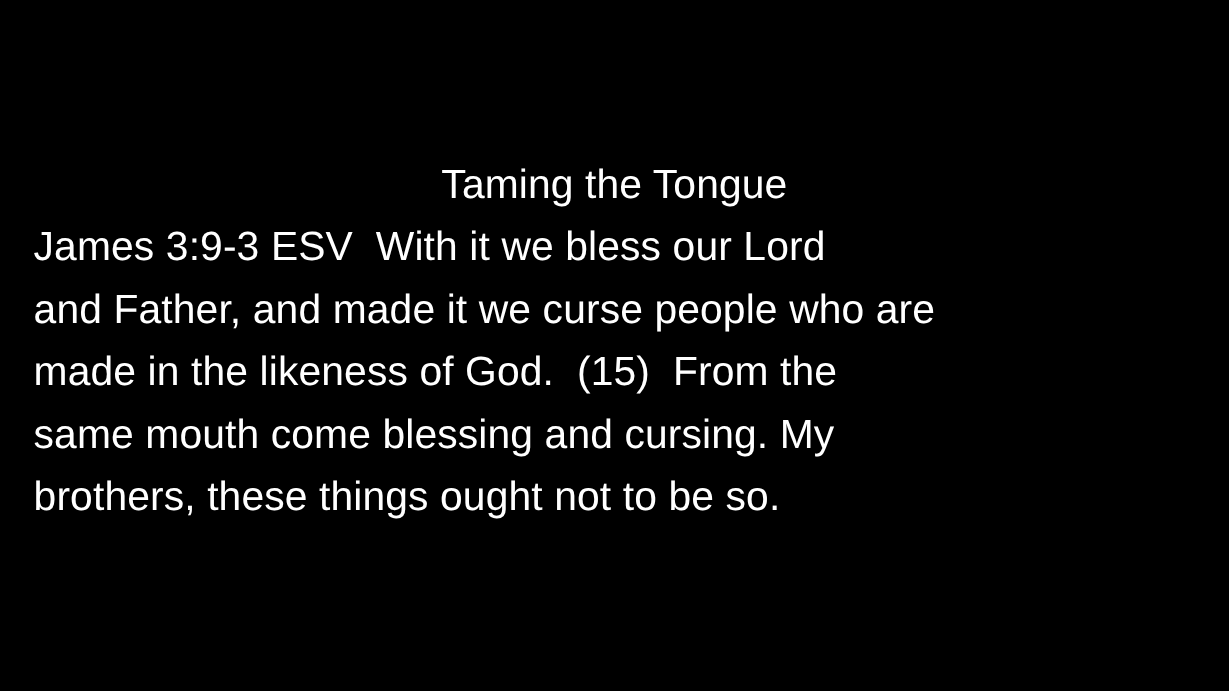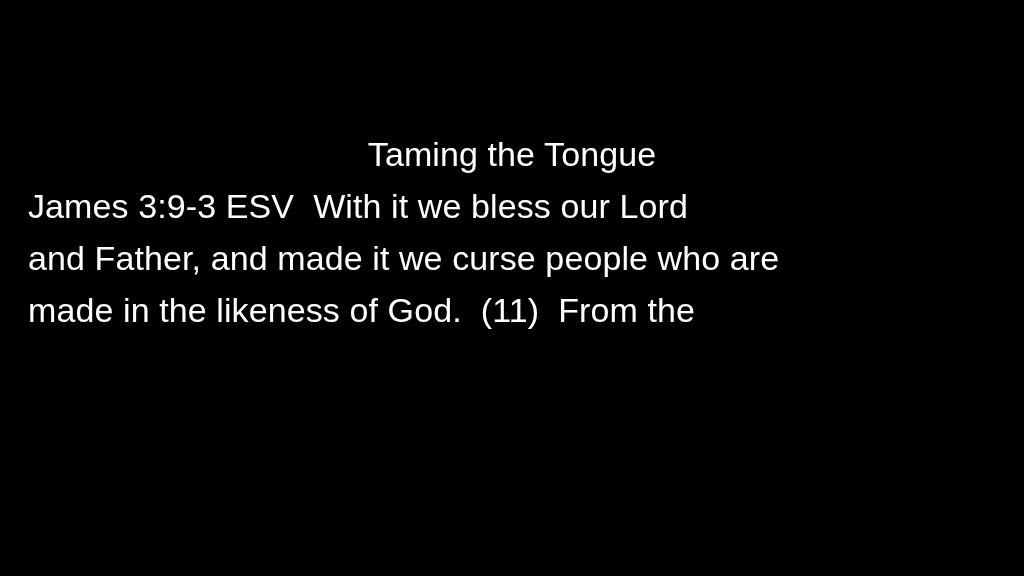--- a/index.html
+++ b/index.html
@@ -43,15 +43,17 @@
   }
 </style>
 </head>
 <body>
 
 <div class="slide">
   <div class="text-block">
     <div class="slide-line title-line">Taming the Tongue</div>
     <div class="slide-line">James 3:9-3 ESV  With it we bless our Lord</div>
     <div class="slide-line">and Father, and made it we curse people who are</div>
-    <div class="slide-line">made in the likeness of God.  (11)  From the</div>
+    <div class="slide-line">made in the likeness of God.  (15)  From the</div>
+    <div class="slide-line">same mouth come blessing and cursing. My</div>
+    <div class="slide-line">brothers, these things ought not to be so.</div>
   </div>
 </div>
 
 </body></html>

